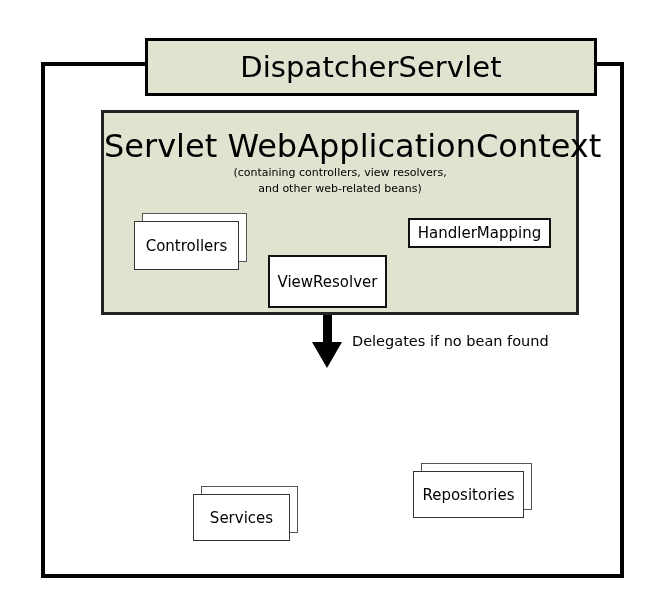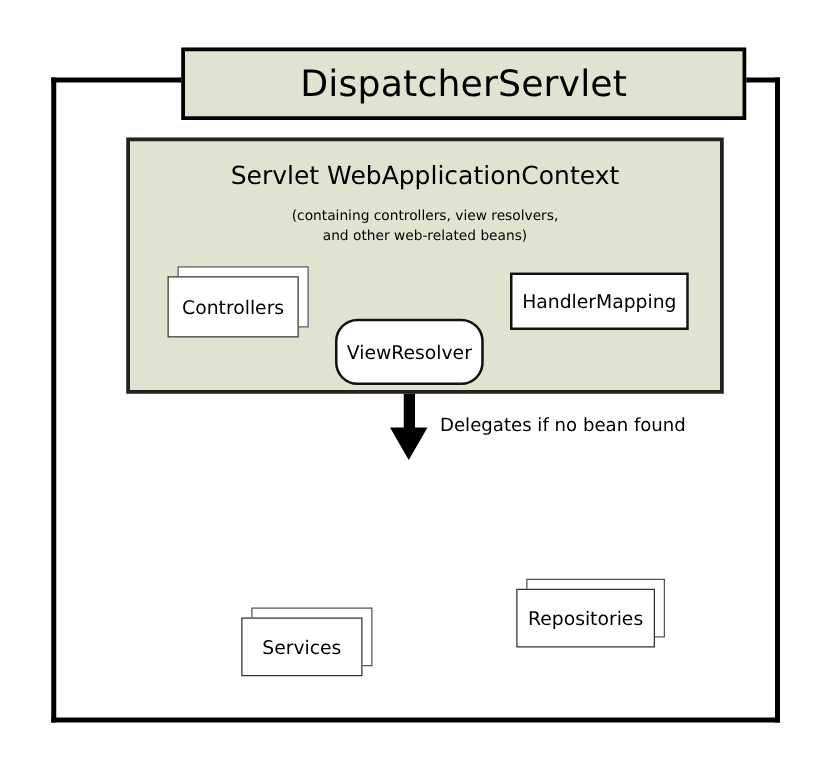--- a/index.html
+++ b/index.html
@@ -63,21 +63,21 @@
     box-sizing: border-box;
   }
   .ctx-servlet { left: 101px; top: 110px; width: 478px; height: 205px; }
   .ctx-root    { left: 101px; top: 371px; width: 478px; height: 167px; }
 
   .ctx-heading {
     position: absolute;
     left: 0;
     width: 100%;
     text-align: center;
-    font-size: 20px;
+    font-size: 32px;
     line-height: 1;
     white-space: nowrap;
   }
   .ctx-servlet .ctx-heading { top: 17px; }
   .ctx-root .ctx-heading    { top: 14px; }
 
   .ctx-sub {
     position: absolute;
     left: 0;
     width: 100%;
@@ -94,22 +94,22 @@
     position: absolute;
     background: #ffffff;
     border: 2px solid #111111;
     box-sizing: border-box;
     display: flex;
     align-items: center;
     justify-content: center;
     font-size: 15px;
     white-space: nowrap;
   }
-  .box-handlermapping { left: 408px; top: 218px; width: 143px; height: 46px; }
-  .box-viewresolver   { left: 268px; top: 255px; width: 119px; height: 53px; border-radius: 18px; }
+  .box-handlermapping { left: 408px; top: 218px; width: 143px; height: 30px; }
+  .box-viewresolver   { left: 268px; top: 255px; width: 119px; height: 53px; }
 
   
   .stack {
     position: absolute;
   }
   .stack .layer {
     position: absolute;
     background: #ffffff;
     border: 1.5px solid #555555;
     box-sizing: border-box;

